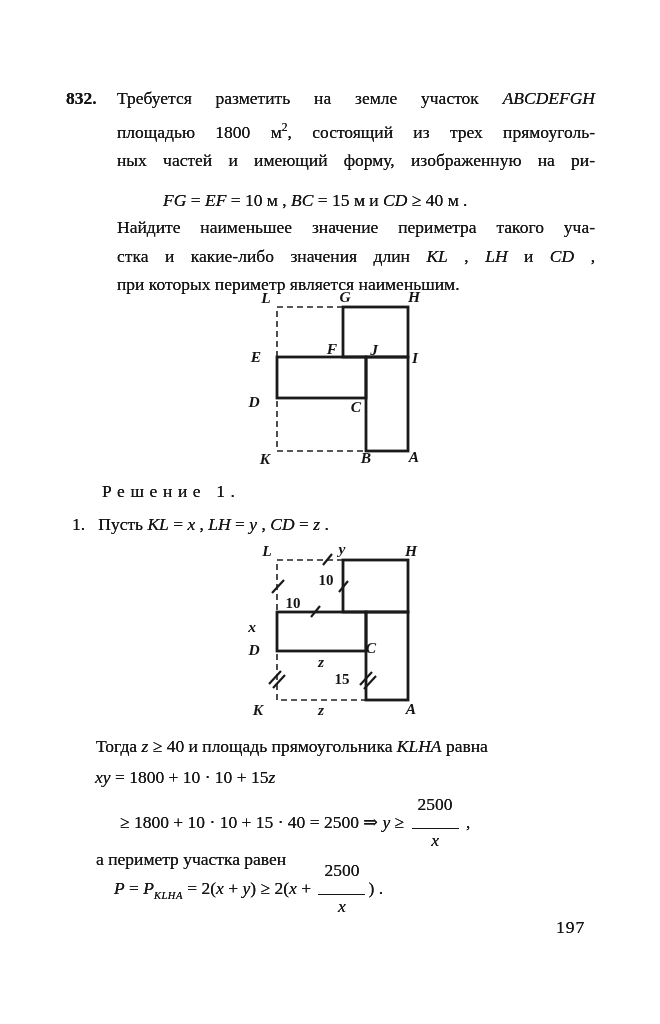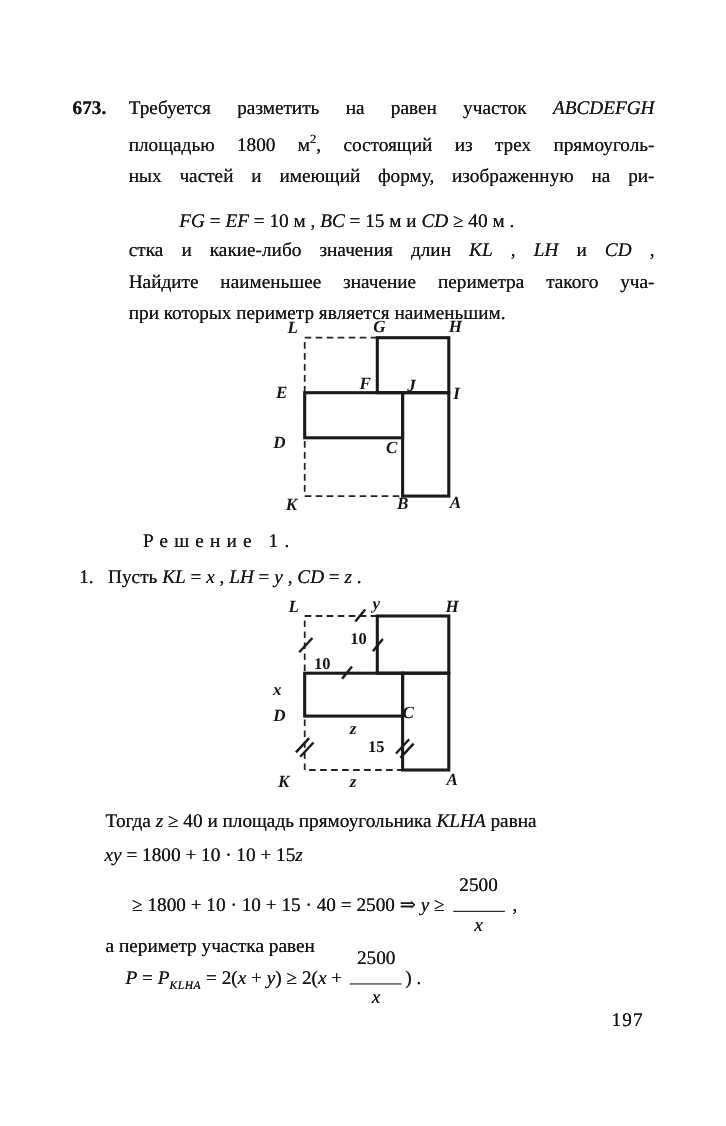--- a/index.html
+++ b/index.html
@@ -5,21 +5,21 @@
   html,body{margin:0;padding:0;background:#ffffff;}
   .page{position:relative;width:660px;height:1024px;background:#fff;overflow:hidden;
         font-family:"Liberation Serif","DejaVu Serif",serif;color:#161616;}
   .abs{position:absolute;}
   .body-text{font-size:17.5px;line-height:28.5px;text-shadow:0 0 .4px #161616;}
   .jl{text-align:justify;text-align-last:justify;}
   .bold{font-weight:bold;}
   .it{font-style:italic;}
   .sup{font-size:11.5px;vertical-align:7px;}
   .sub{font-size:10.5px;font-style:italic;vertical-align:-5px;letter-spacing:.5px;}
-  .heading{font-size:17.5px;letter-spacing:.32em;text-shadow:0 0 .4px #161616;margin-left:28px;}
+  .heading{font-size:17.5px;letter-spacing:.32em;text-shadow:0 0 .4px #161616;}
   .mathline{font-size:17.5px;line-height:46px;height:46px;white-space:nowrap;text-shadow:0 0 .4px #161616;}
   .frac{display:inline-block;vertical-align:middle;text-align:center;line-height:1.08;margin:0 3px;transform:translateY(-2px);}
   .frac .num{display:block;border-bottom:1.6px solid #161616;padding:0 6px 14px;}
   .frac .den{display:block;padding-top:2px;}
   .pagenum{font-size:17.5px;letter-spacing:1px;text-shadow:0 0 .4px #161616;text-align:center;}
   svg text{font-family:"Liberation Serif","DejaVu Serif",serif;fill:#141414;text-anchor:middle;}
   .dlab{font-size:15.5px;font-style:italic;font-weight:bold;}
   .dnum{font-size:15px;font-weight:bold;}
   .solid{fill:none;stroke:#1a1a1a;stroke-width:2.8;}
   .dash{fill:none;stroke:#222;stroke-width:1.6;stroke-dasharray:6,4;}
@@ -38,33 +38,33 @@
       <circle cx="6" cy="12" r="1.9" fill="#b2aea6"></circle>
       <circle cx="1" cy="14" r="1.2" fill="#c4c0b8"></circle>
       <circle cx="8" cy="7" r=".8" fill="#6e6a64"></circle>
       <circle cx="15" cy="15" r="1" fill="#8a867e"></circle>
     </pattern>
   </defs>
 </svg>
 
 <div class="page">
 
-  <div class="abs body-text bold" style="left:66px;top:84px">673.</div>
+  <div class="abs body-text bold" style="left:66px;top:84px">832.</div>
 
   <div class="abs body-text" style="left:117px;top:84px;width:478px">
-    <div class="jl"><span>Требуется разметить на равен участок </span><span class="it">ABCDEFGH</span></div>
+    <div class="jl"><span>Требуется разметить на земле участок </span><span class="it">ABCDEFGH</span></div>
     <div class="jl"><span>площадью 1800 м</span><span class="sup">2</span><span>, состоящий из трех прямоуголь-</span></div>
     <div class="jl"><span>ных частей и имеющий форму, изображенную на ри-</span></div>
   </div>
 
   <div class="abs body-text" style="left:163px;top:186px"><span class="it">FG</span><span> = </span><span class="it">EF</span><span> = 10 м ,  </span><span class="it">BC</span><span> = 15 м  и  </span><span class="it">CD</span><span> ≥ 40 м .</span></div>
 
   <div class="abs body-text" style="left:117px;top:213px;width:478px">
+    <div class="jl"><span>Найдите наименьшее значение периметра такого уча-</span></div>
     <div class="jl"><span>стка и какие-либо значения длин </span><span class="it">KL</span><span> , </span><span class="it">LH</span><span> и </span><span class="it">CD</span><span> ,</span></div>
-    <div class="jl"><span>Найдите наименьшее значение периметра такого уча-</span></div>
     <div><span>при которых периметр является наименьшим.</span></div>
   </div>
 
   <svg class="abs" style="left:238px;top:282px" width="200" height="195" viewBox="0 0 200 195">
     <path class="dash" d="M105,25 H39 V169 H128"></path>
     <rect x="105" y="25" width="65" height="50" fill="url(#sp)" class="solid"></rect>
     <rect x="39" y="75" width="89" height="41" fill="url(#sp)" class="solid"></rect>
     <rect x="128" y="75" width="42" height="94" fill="url(#sp)" class="solid"></rect>
     <text class="dlab" x="28" y="21">L</text>
     <text class="dlab" x="107" y="20">G</text>

